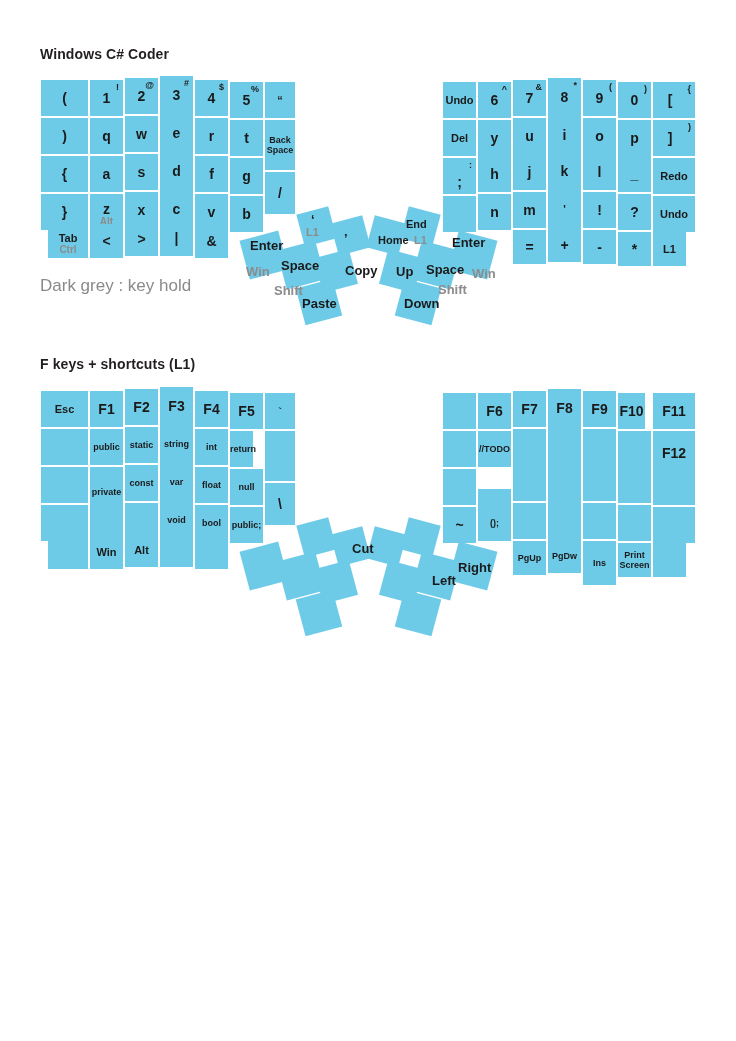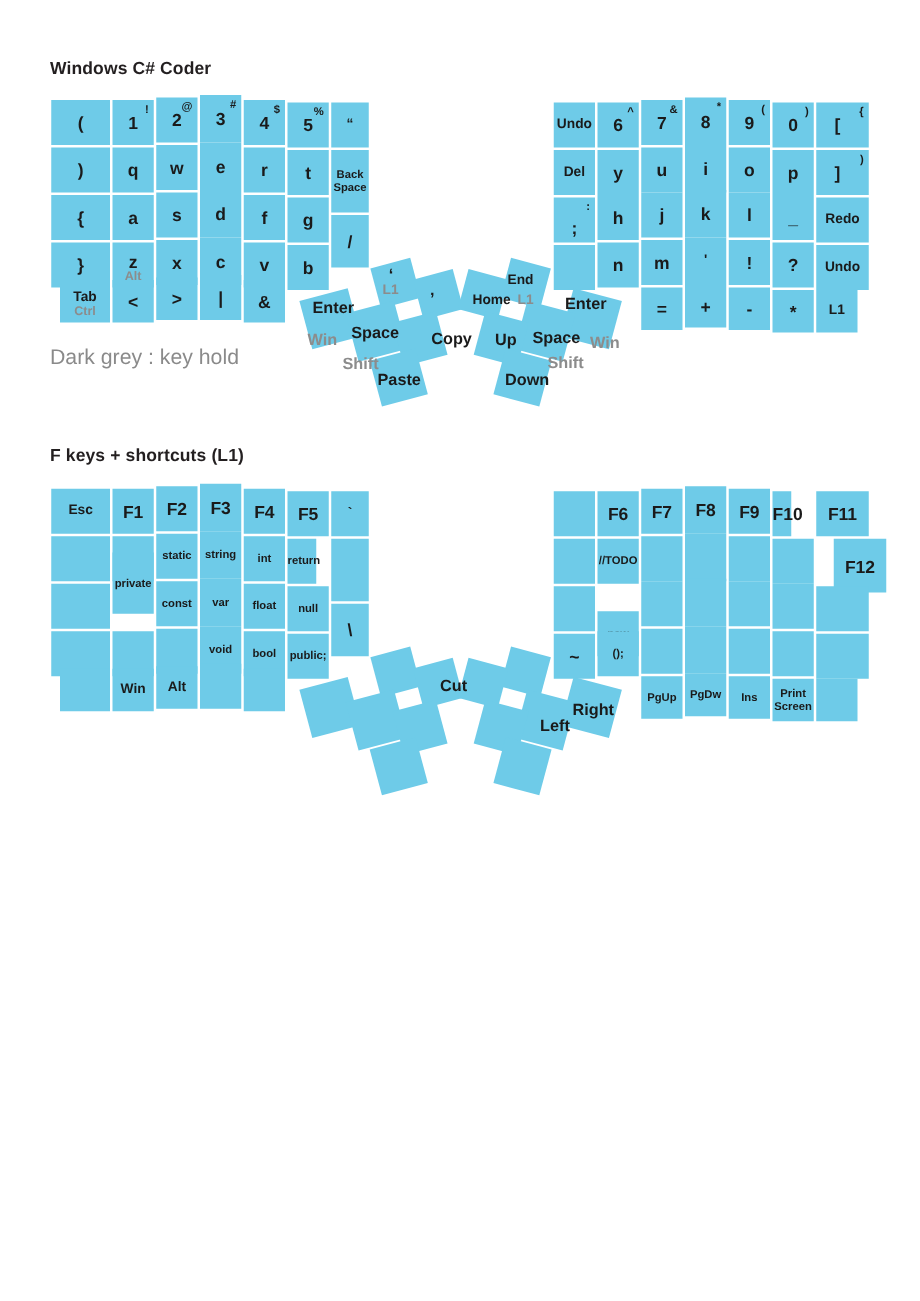--- a/index.html
+++ b/index.html
@@ -376,21 +376,21 @@
 </div>
 <div class="key" style="left:195px; top:429px; width:33px; height:36px;">
   <span class="lbl c xs">int</span>
 </div>
 <div class="key" style="left:230px; top:431px; width:23px; height:36px;">
   <span class="lbl c xs">return</span>
 </div>
 <div class="key" style="left:265px; top:431px; width:30px; height:50px;"></div>
 
 <div class="key" style="left:41px; top:467px; width:47px; height:36px;"></div>
-<div class="key" style="left:90px; top:442px; width:33px; height:49px;">
+<div class="key" style="left:90px; top:467px; width:33px; height:49px;">
   <span class="lbl c xs">private</span>
 </div>
 <div class="key" style="left:125px; top:465px; width:33px; height:36px;">
   <span class="lbl c xs">const</span>
 </div>
 <div class="key" style="left:160px; top:463px; width:33px; height:38px;">
   <span class="lbl c xs">var</span>
 </div>
 <div class="key" style="left:195px; top:467px; width:33px; height:36px;">
   <span class="lbl c xs">float</span>
@@ -439,36 +439,36 @@
 </div>
 <div class="key" style="left:513px; top:391px; width:33px; height:36px;">
   <span class="lbl c">F7</span>
 </div>
 <div class="key" style="left:548px; top:389px; width:33px; height:38px;">
   <span class="lbl c">F8</span>
 </div>
 <div class="key" style="left:583px; top:391px; width:33px; height:36px;">
   <span class="lbl c">F9</span>
 </div>
-<div class="key" style="left:618px; top:393px; width:15px; height:36px;">
+<div class="key" style="left:618px; top:393px; width:27px; height:36px;">
   <span class="lbl c">F10</span>
 </div>
 <div class="key" style="left:653px; top:393px; width:42px; height:36px;">
   <span class="lbl c">F11</span>
 </div>
 
 <div class="key" style="left:443px; top:431px; width:33px; height:36px;"></div>
 <div class="key" style="left:478px; top:431px; width:33px; height:36px;">
   <span class="lbl c xs">//TODO</span>
 </div>
 <div class="key" style="left:513px; top:429px; width:33px; height:36px;"></div>
 <div class="key" style="left:548px; top:427px; width:33px; height:38px;"></div>
 <div class="key" style="left:583px; top:429px; width:33px; height:36px;"></div>
 <div class="key" style="left:618px; top:431px; width:33px; height:36px;"></div>
-<div class="key" style="left:667px; top:431px; width:42px; height:43px;">
+<div class="key" style="left:653px; top:431px; width:42px; height:43px;">
   <span class="lbl c">F12</span>
 </div>
 
 <div class="key" style="left:443px; top:469px; width:33px; height:36px;"></div>
 <div class="key" style="left:478px; top:489px; width:33px; height:36px;">
   <span class="lbl c xs">new</span>
 </div>
 <div class="key" style="left:513px; top:465px; width:33px; height:36px;"></div>
 <div class="key" style="left:548px; top:463px; width:33px; height:38px;"></div>
 <div class="key" style="left:583px; top:465px; width:33px; height:36px;"></div>
@@ -486,21 +486,21 @@
 <div class="key" style="left:583px; top:503px; width:33px; height:36px;"></div>
 <div class="key" style="left:618px; top:505px; width:33px; height:36px;"></div>
 <div class="key" style="left:653px; top:507px; width:42px; height:36px;"></div>
 
 <div class="key" style="left:513px; top:541px; width:33px; height:34px;">
   <span class="lbl c xs">PgUp</span>
 </div>
 <div class="key" style="left:548px; top:539px; width:33px; height:34px;">
   <span class="lbl c xs">PgDw</span>
 </div>
-<div class="key" style="left:583px; top:541px; width:33px; height:34px;">
+<div class="key" style="left:583px; top:541px; width:33px; height:44px;">
   <span class="lbl c xs">Ins</span>
 </div>
 <div class="key" style="left:618px; top:543px; width:33px; height:34px;">
   <span class="lbl c xs" style="white-space:normal; line-height:1.15;">Print Screen</span>
 </div>
 <div class="key" style="left:653px; top:543px; width:33px; height:34px;"></div>
 
 <div class="key rot-r" style="left:404px; top:521px; width:33px; height:33px;"></div>
 <div class="key rot-r" style="left:370px; top:530px; width:33px; height:33px;"></div>
 <div class="key rot-r" style="left:453px; top:546px; width:40px; height:40px;"></div>

